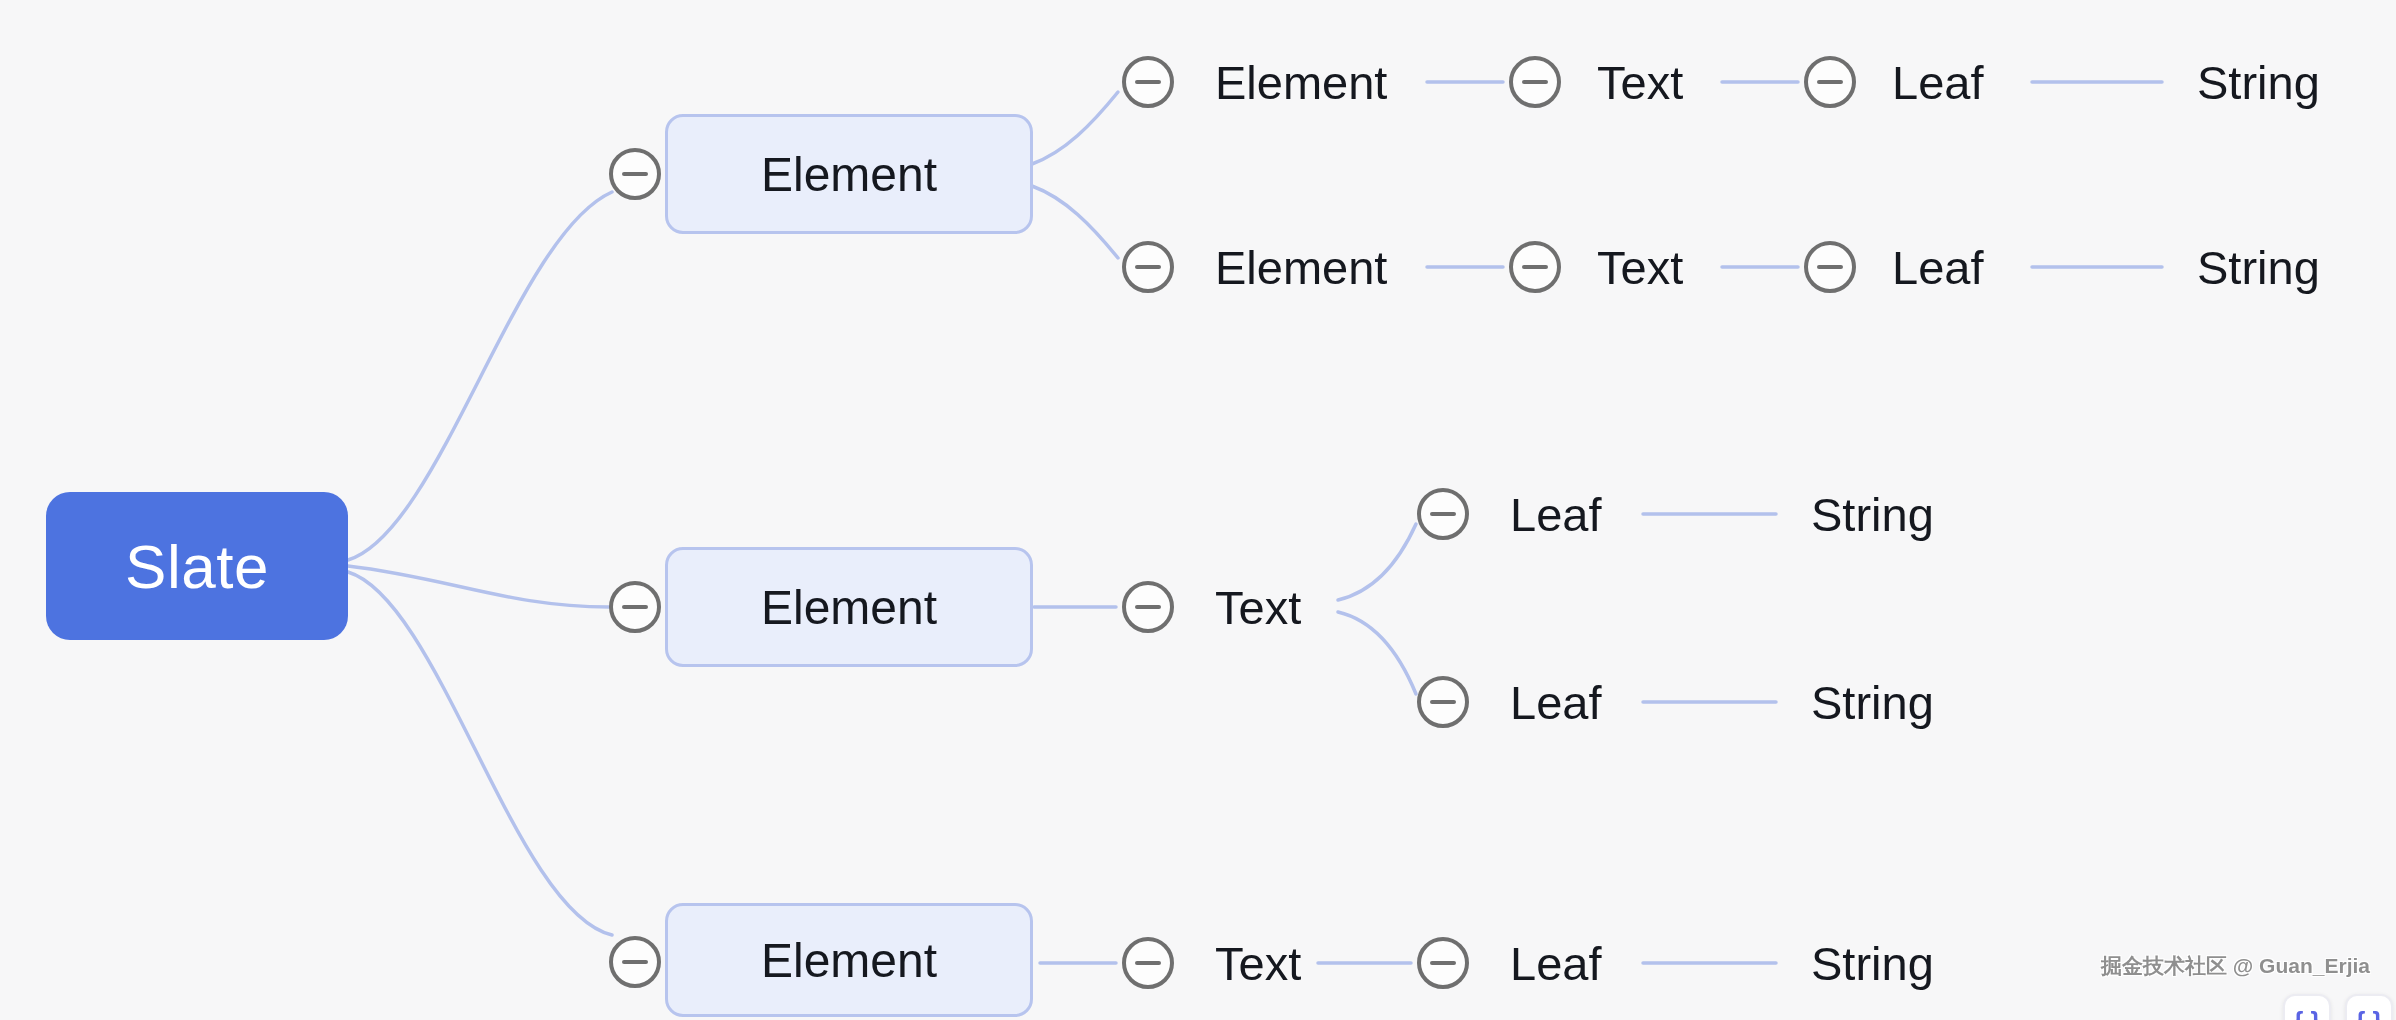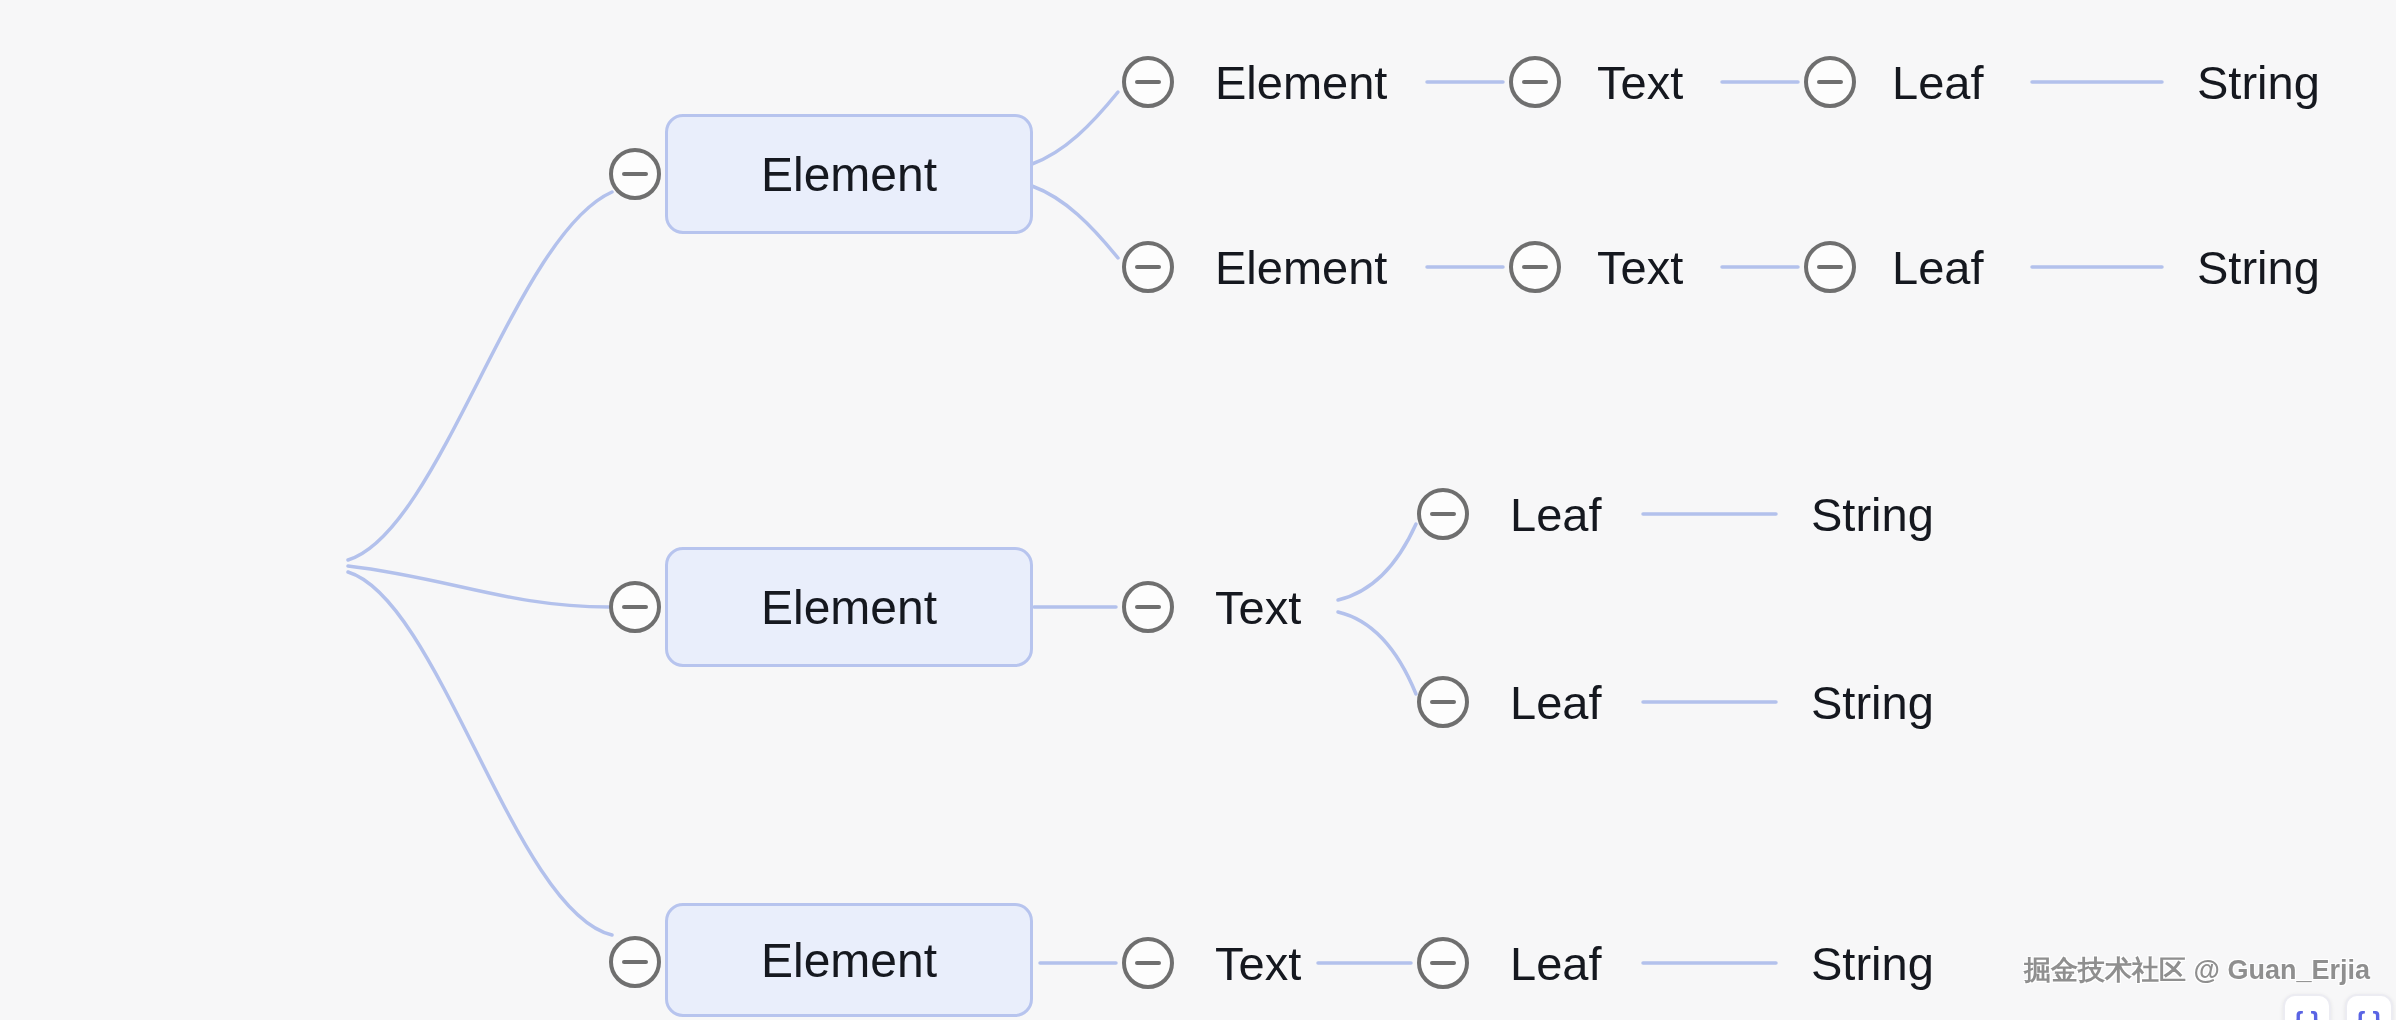--- a/index.html
+++ b/index.html
@@ -42,21 +42,21 @@
     border:4px solid #6f6f6f;border-radius:50%;
     background:#fdfdfd;
     display:flex;align-items:center;justify-content:center;
     box-sizing:content-box;
   }
   .minus .bar{width:26px;height:4px;background:#6f6f6f;border-radius:2px;}
 
   .watermark{
     position:absolute;
     right:26px;top:952px;
-    font-size:27px;font-weight:700;color:#8f8f8f;
+    font-size:21px;font-weight:700;color:#8f8f8f;
     text-shadow:-1px -1px 0 #fff,1px -1px 0 #fff,-1px 1px 0 #fff,1px 1px 0 #fff;
     white-space:nowrap;
   }
 
   .float-btn{
     position:absolute;
     width:48px;height:54px;
     background:#ffffff;
     border:2px solid #ececf2;
     border-radius:12px;
@@ -93,20 +93,21 @@
     <path d="M 1338 600 C 1372 592 1398 564 1416 524"></path>
     <path d="M 1338 612 C 1372 620 1398 650 1416 694"></path>
     <path d="M 1643 514 L 1776 514"></path>
     <path d="M 1643 702 L 1776 702"></path>
 
     <path d="M 1040 963 L 1116 963"></path>
     <path d="M 1318 963 L 1411 963"></path>
     <path d="M 1643 963 L 1776 963"></path>
   </svg>
 
+  <div class="node root-box" style="left:46px;top:492px">Slate</div>
 
   <div class="node el-box" style="left:665px;top:114px">Element</div>
   <div class="node el-box" style="left:665px;top:547px">Element</div>
   <div class="node el-box cut" style="left:665px;top:903px">Element</div>
 
   <div class="minus" style="left:609px;top:148px">
       <span class="bar"></span>
     </div>
   <div class="minus" style="left:609px;top:581px">
       <span class="bar"></span>

